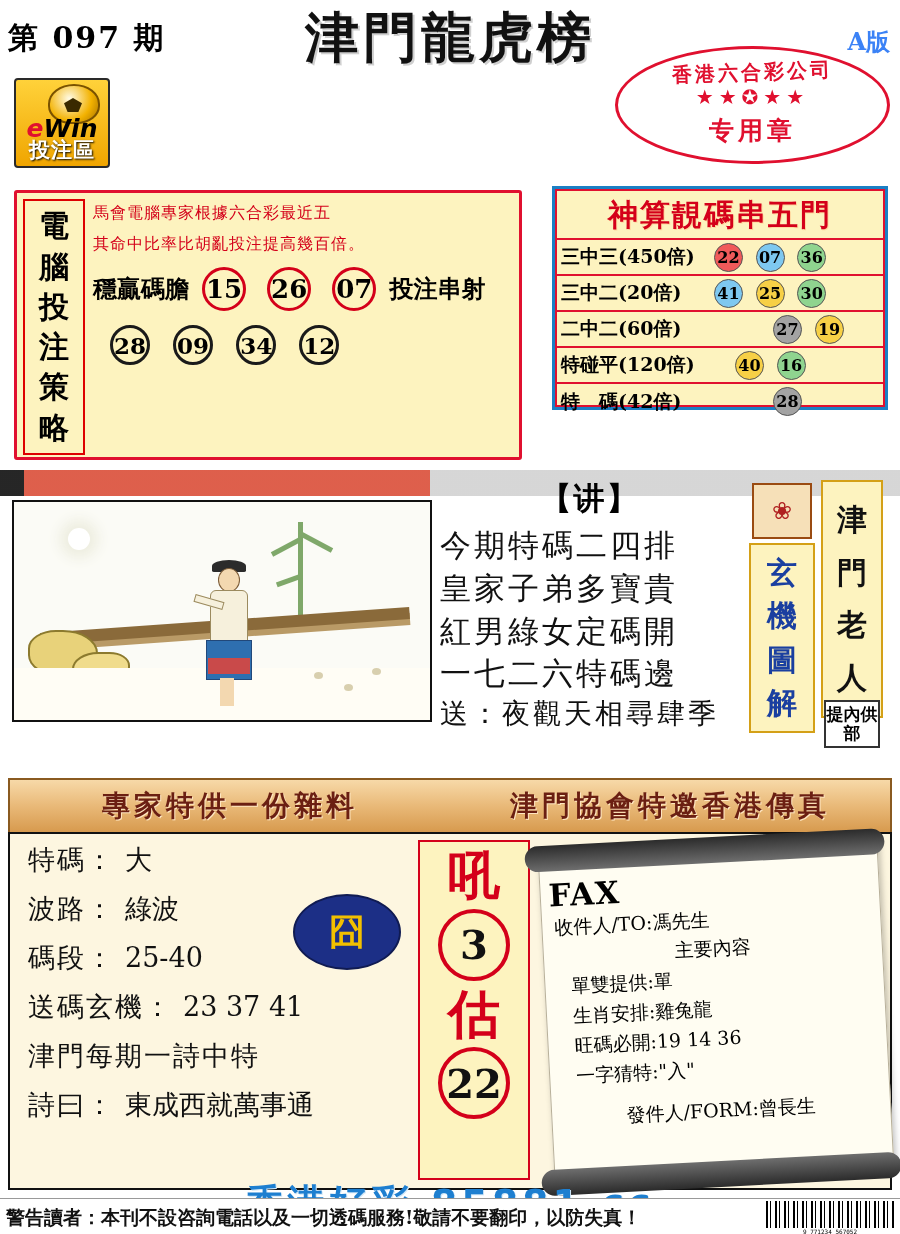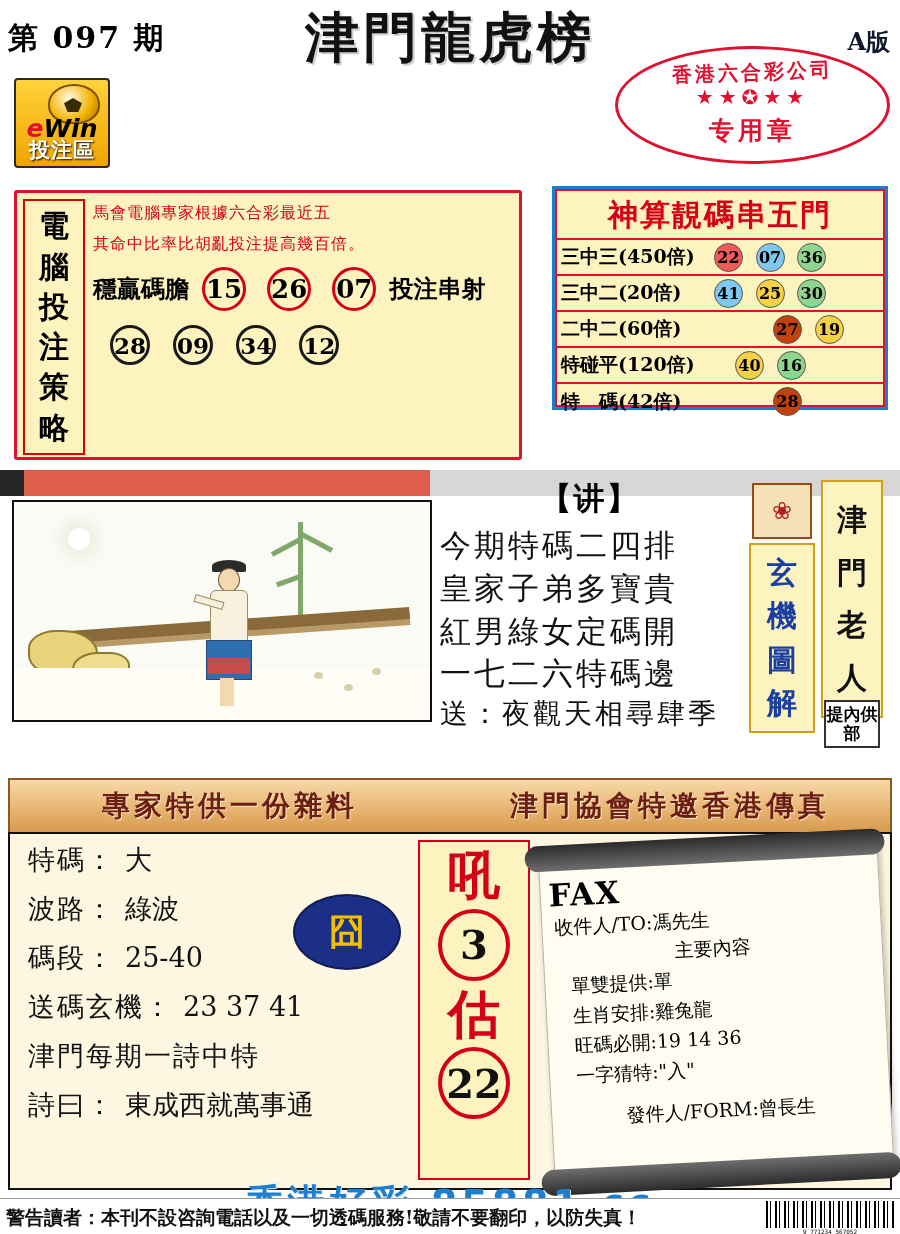--- a/index.html
+++ b/index.html
@@ -21,21 +21,21 @@
   }
   .masthead {
     position:absolute; left:50%; top:2px; transform:translateX(-50%);
     font-size:54px; font-weight:bold; letter-spacing:4px;
     color:#111; white-space:nowrap;
     font-family:"DejaVu Serif", serif;
     text-shadow:2px 2px 0 #cfcfcf;
   }
   .edition {
     position:absolute; right:10px; top:26px;
-    font-size:24px; font-weight:bold; color:#0f172a;
+    font-size:24px; font-weight:bold; color:#3b82f6;
   }
 
   
   .stamp {
     position:absolute; right:10px; top:46px;
     width:275px; height:118px;
     border:3px solid #e0102f; border-radius:50%;
     color:#e0102f;
   }
   .stamp .arc {
@@ -145,21 +145,21 @@
   .oball {
     display:inline-flex; align-items:center; justify-content:center;
     width:29px; height:29px; border-radius:50%;
     font-size:16px; font-weight:bold; color:#000;
     margin:0 3px; border:1px solid #555;
   }
   .oball.red { background:#f15a5a; }
   .oball.blue { background:#7ec8f0; }
   .oball.green { background:#8fd48f; }
   .oball.yellow { background:#f7d046; }
-  .oball.orange { background:#c2410c; }
+  .oball.orange { background:#a3a3a3; }
 
   
   .pic {
     position:absolute; left:12px; top:500px; width:420px; height:222px;
     border:2px solid #111; background:#f7f7f2; overflow:hidden;
   }
   .pic .sky { position:absolute; inset:0; background:#fbfbf6; }
   .pic .ground {
     position:absolute; left:0; bottom:0; width:100%; height:52px;
     background:#fffdf5;

